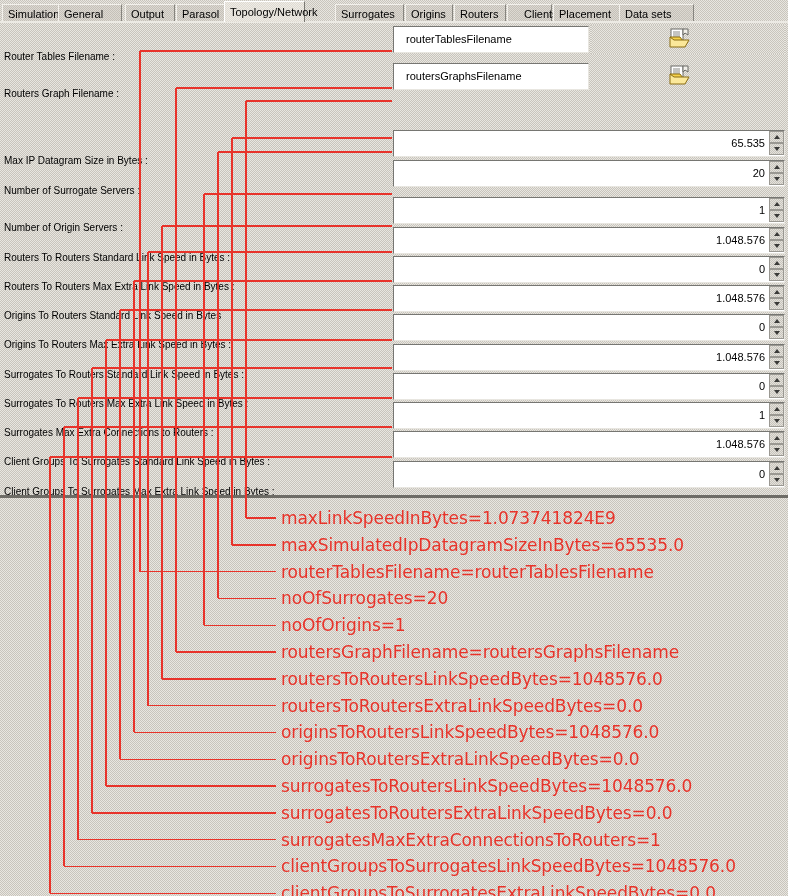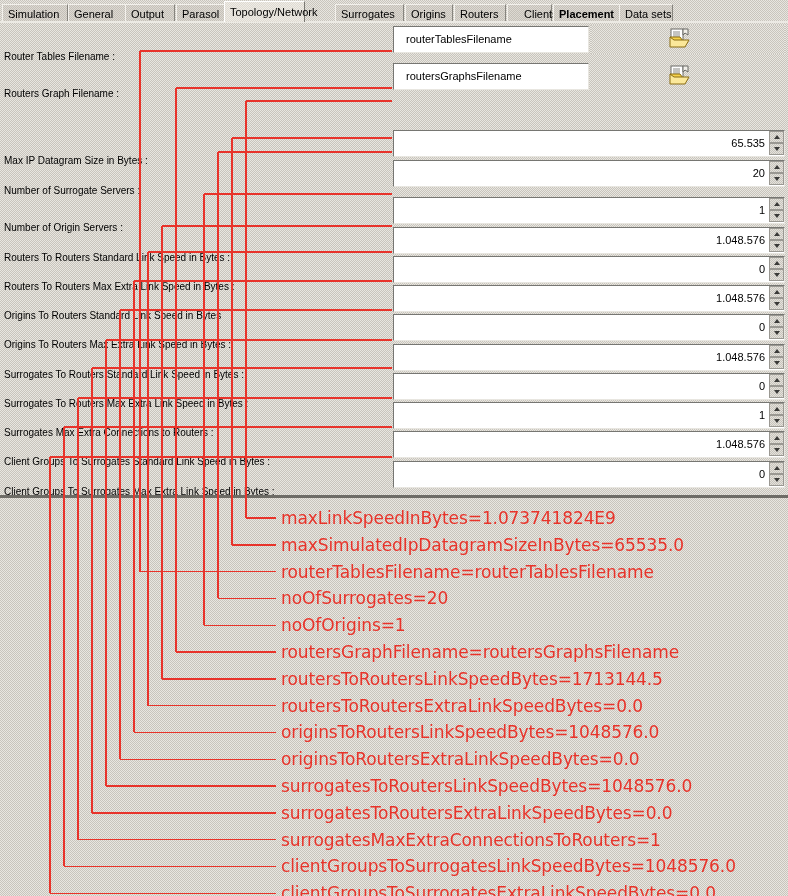--- a/index.html
+++ b/index.html
@@ -128,30 +128,30 @@
     font-family:"DejaVu Sans",sans-serif;
     font-size:17px;color:#e8332a;white-space:nowrap;
     letter-spacing:-0.1px;
   }
 </style>
 </head>
 <body class="metal">
 
 <div id="tabbar" class="metal">
     <div class="tab" style="left: 2px; width: 66px;">Simulation</div>
-    <div class="tab" style="left: 68px; width: 64px;">General</div>
+    <div class="tab" style="left: 58px; width: 64px;">General</div>
     <div class="tab" style="left: 125px; width: 50px;">Output</div>
     <div class="tab" style="left: 176px; width: 54px;">Parasol</div>
     <div class="tab active" style="left: 224px; width: 81px;">Topology/Network</div>
     <div class="tab" style="left: 335px; width: 69px;">Surrogates</div>
     <div class="tab" style="left: 405px; width: 48px;">Origins</div>
     <div class="tab" style="left: 454px; width: 52px;">Routers</div>
     <div class="tab" style="left: 507px; width: 45px; padding-left: 16px;">Clients</div>
-    <div class="tab" style="left: 553px; width: 88px; font-weight: bold;">Placement</div>
-    <div class="tab" style="left: 619px; width: 54px; text-align: center;">Data sets</div>
+    <div class="tab" style="left: 553px; width: 88px;">Placement</div>
+    <div class="tab" style="left: 619px; width: 75px;">Data sets</div>
   </div>
 
 <div id="panel" class="metal">
     <div class="row" style="top: 1px;">
       <div class="lbl">Router Tables Filename :</div>
       <div class="tfield">routerTablesFilename</div>
       <div class="browsewrap metal">
         <div class="browsebtn"><svg width="26" height="23" viewBox="0 0 26 23">
             <rect x="4" y="1" width="12" height="14" fill="#ffffff" stroke="#6b6b66" stroke-width="1"></rect>
             <line x1="6" y1="4" x2="13" y2="4" stroke="#8a8a85" stroke-width="1"></line>
@@ -397,21 +397,21 @@
     <line x1="50" y1="457" x2="50" y2="893.2" stroke="#e8332a" stroke-width="1.4" shape-rendering="crispEdges"></line>
     <line x1="50" y1="893.2" x2="276" y2="893.2" stroke="#e8332a" stroke-width="1.4" shape-rendering="crispEdges"></line>
   </svg>
 <div id="annlayer">
     <div class="ann" style="top: 508px;">maxLinkSpeedInBytes=1.073741824E9</div>
     <div class="ann" style="top: 534.8px;">maxSimulatedIpDatagramSizeInBytes=65535.0</div>
     <div class="ann" style="top: 561.6px;">routerTablesFilename=routerTablesFilename</div>
     <div class="ann" style="top: 588.4px;">noOfSurrogates=20</div>
     <div class="ann" style="top: 615.2px;">noOfOrigins=1</div>
     <div class="ann" style="top: 642px;">routersGraphFilename=routersGraphsFilename</div>
-    <div class="ann" style="top: 668.8px;">routersToRoutersLinkSpeedBytes=1713144.5</div>
+    <div class="ann" style="top: 668.8px;">routersToRoutersLinkSpeedBytes=1048576.0</div>
     <div class="ann" style="top: 695.6px;">routersToRoutersExtraLinkSpeedBytes=0.0</div>
     <div class="ann" style="top: 722.4px;">originsToRoutersLinkSpeedBytes=1048576.0</div>
     <div class="ann" style="top: 749.2px;">originsToRoutersExtraLinkSpeedBytes=0.0</div>
     <div class="ann" style="top: 776px;">surrogatesToRoutersLinkSpeedBytes=1048576.0</div>
     <div class="ann" style="top: 802.8px;">surrogatesToRoutersExtraLinkSpeedBytes=0.0</div>
     <div class="ann" style="top: 829.6px;">surrogatesMaxExtraConnectionsToRouters=1</div>
     <div class="ann" style="top: 856.4px;">clientGroupsToSurrogatesLinkSpeedBytes=1048576.0</div>
     <div class="ann" style="top: 883.2px;">clientGroupsToSurrogatesExtraLinkSpeedBytes=0.0</div>
   </div>
 

